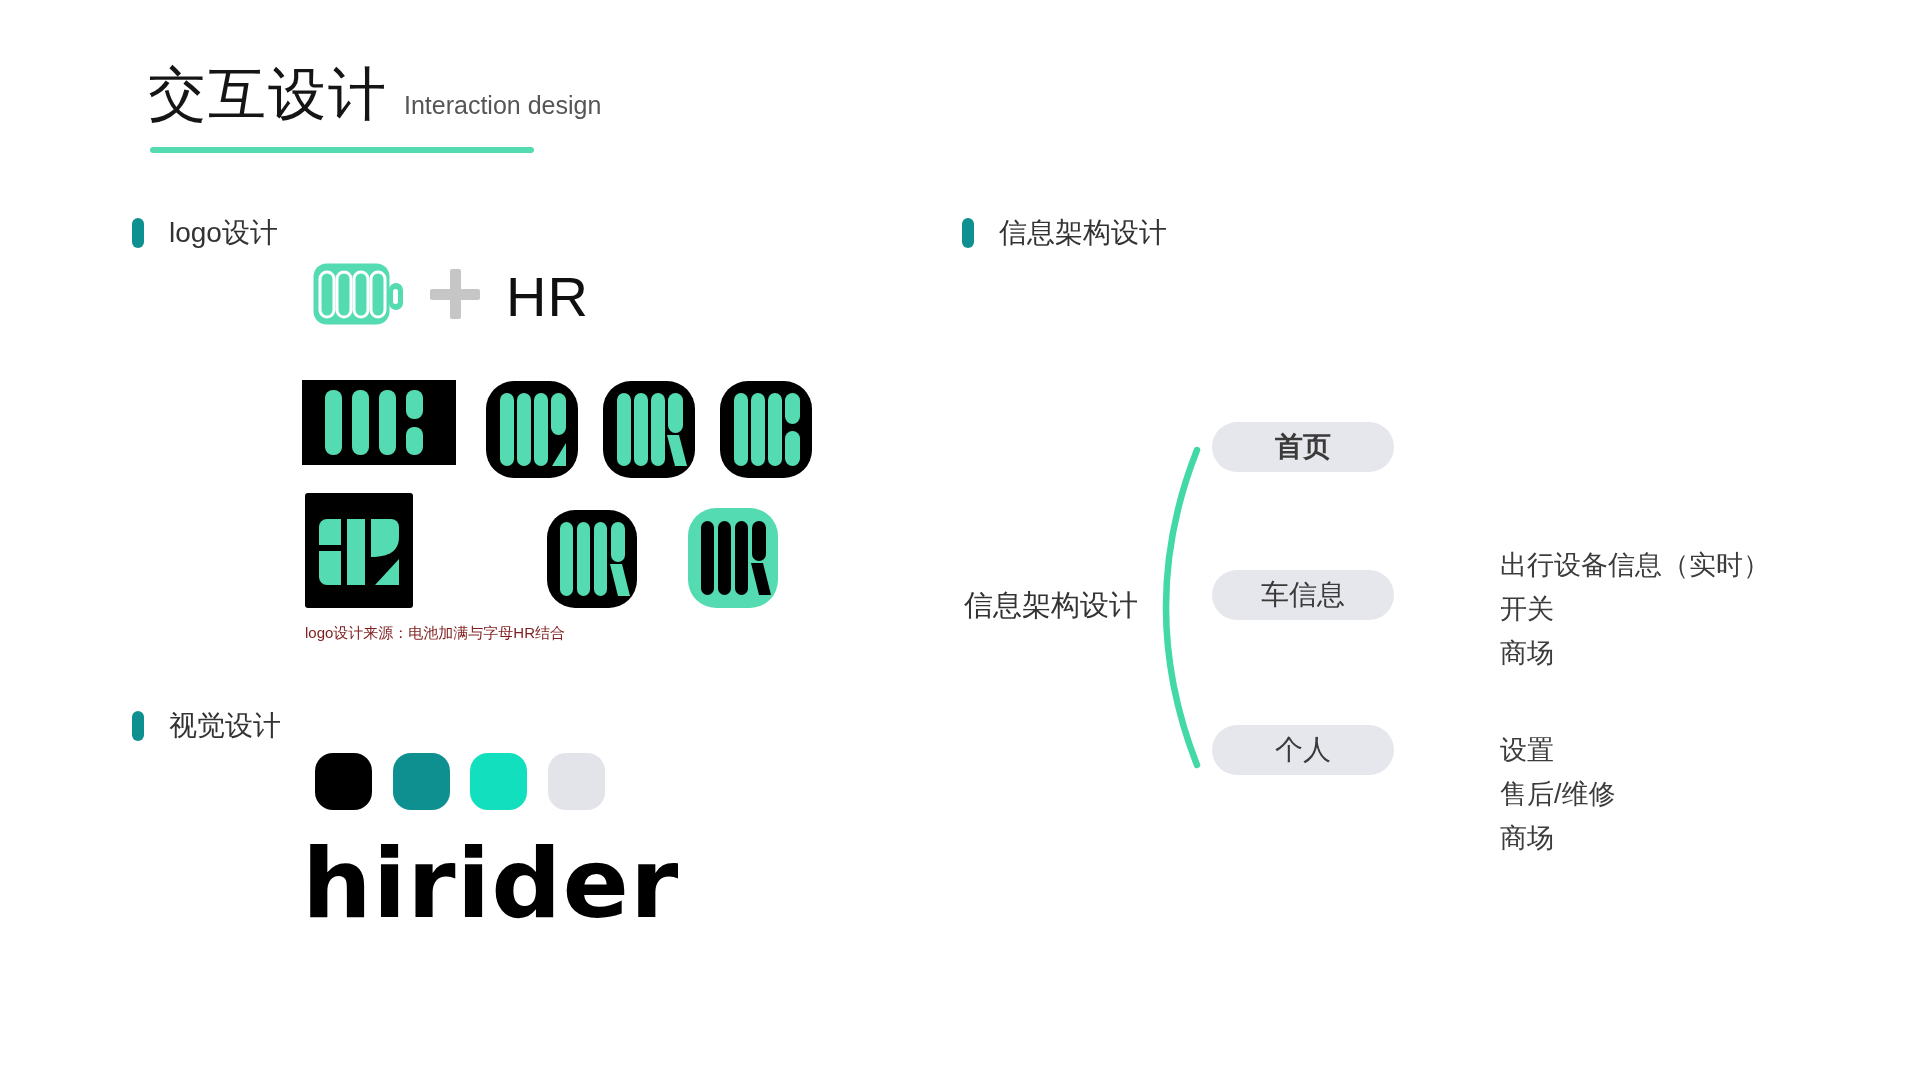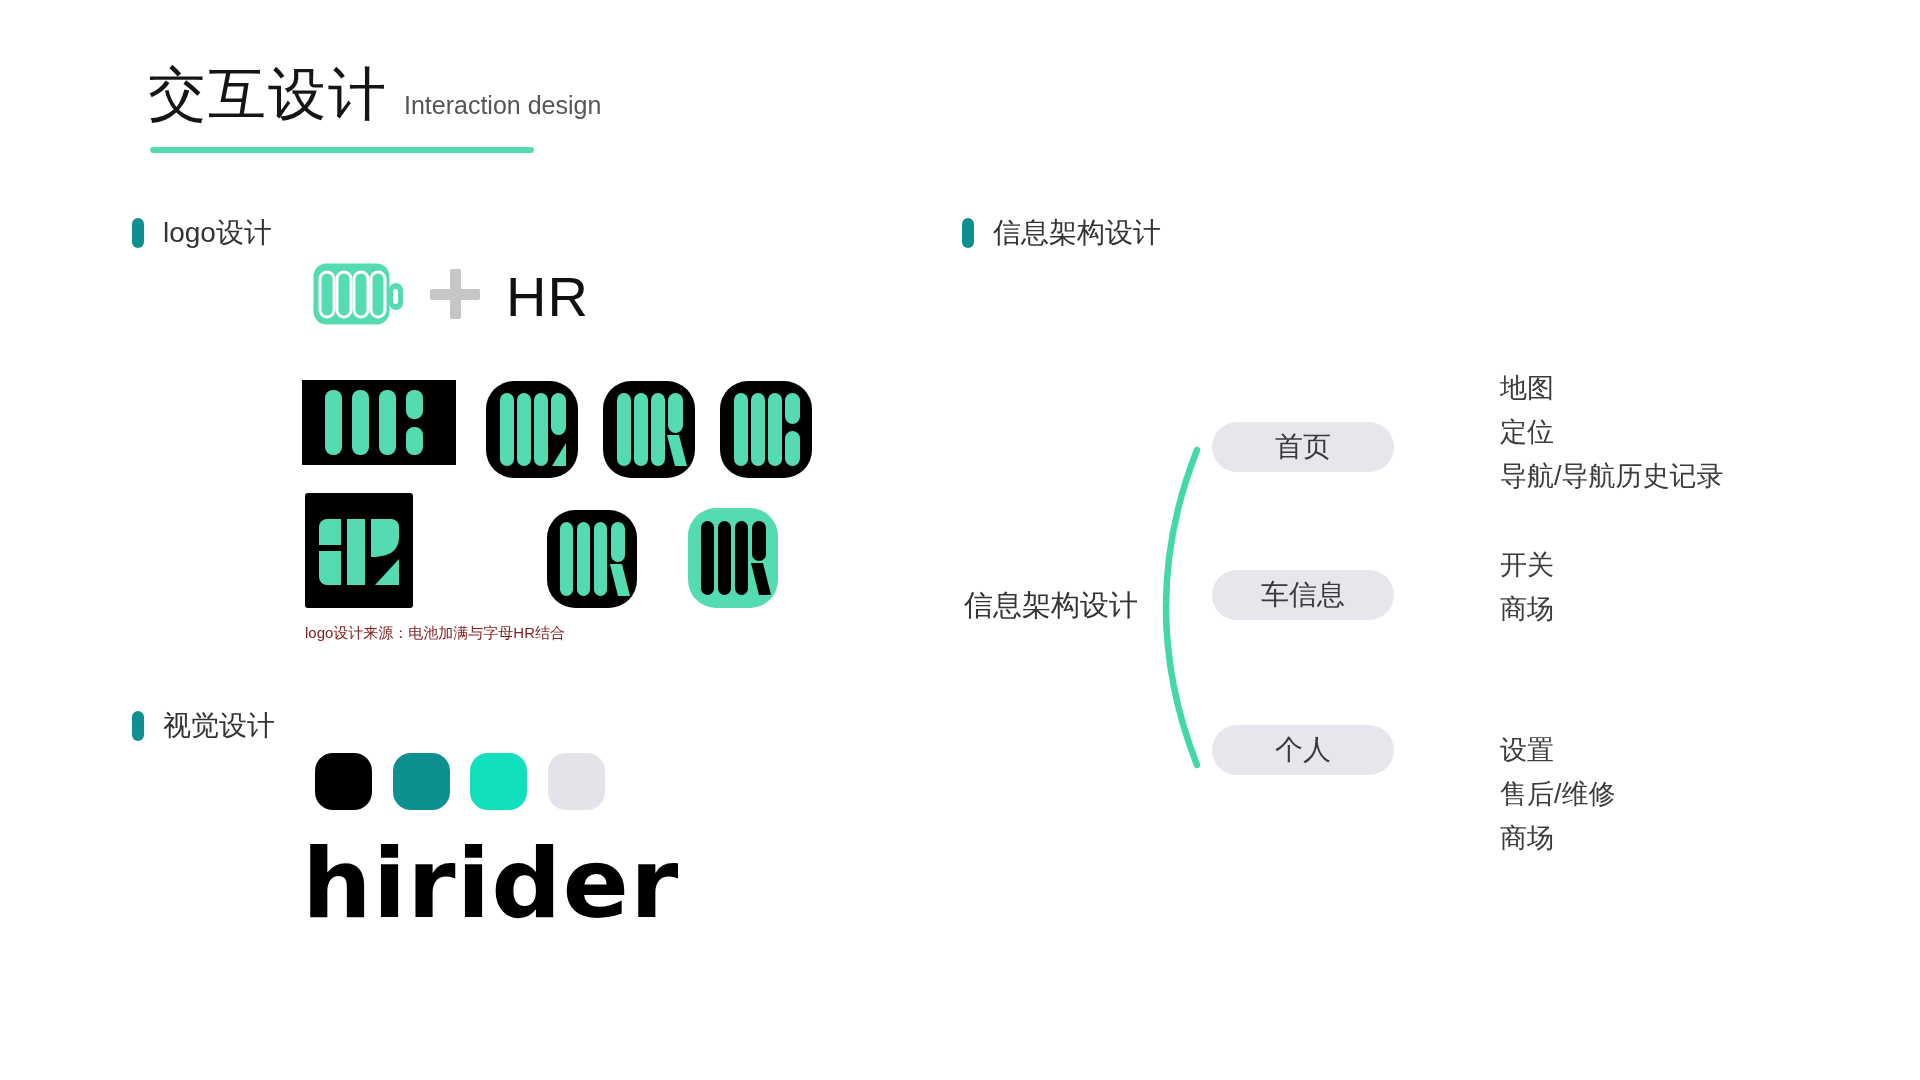--- a/index.html
+++ b/index.html
@@ -15,21 +15,21 @@
   }
   .abs{position:absolute;}
 
   
   .title-row{left:148px;top:56px;display:flex;align-items:baseline;gap:16px;}
   .title-zh{font-size:58px;font-weight:500;color:var(--ink);letter-spacing:2px;}
   .title-en{font-size:25px;font-weight:400;color:var(--subtext);}
   .title-underline{left:150px;top:147px;width:384px;height:6px;border-radius:3px;background:var(--mint);}
 
   
-  .sec-head{display:flex;align-items:center;gap:19px;}
+  .sec-head{display:flex;align-items:center;gap:25px;}
   .sec-marker{width:12px;height:30px;border-radius:6px;background:var(--teal_dark);}
   .sec-label{font-size:28px;color:var(--text);font-weight:400;}
 
   
   .formula{left:312px;top:262px;display:flex;align-items:center;gap:24px;}
   .hr-letters{font-size:56px;color:#101010;letter-spacing:1px;}
 
   
   .tile{background:var(--black);display:flex;align-items:center;justify-content:center;}
   .tile svg{display:block;width:100%;height:100%;}
@@ -176,36 +176,32 @@
   </div>
 
   <div class="abs ia-root">信息架构设计</div>
 
   <div class="abs" style="left:1150px;top:443px;width:60px;height:330px;">
     <svg width="60" height="330" viewBox="0 0 60 330">
       <path d="M47,7 Q-15,164 47,322" fill="none" stroke="var(--mint_deep)" stroke-width="6.5" stroke-linecap="round"></path>
     </svg>
   </div>
 
-  <div class="abs pill" style="top:422px;">
+  <div class="abs pill" style="top:422px;font-weight:bold;">
     <span>首页</span>
   </div>
   <div class="abs pill" style="top:570px;">
     <span>车信息</span>
   </div>
   <div class="abs pill" style="top:725px;">
     <span>个人</span>
   </div>
 
-  <div class="abs child-list" style="top:366px;">
-    <div>地图</div>
-    <div>定位</div>
-    <div>导航/导航历史记录</div>
-  </div>
   <div class="abs child-list" style="top:543px;">
+    <div>出行设备信息（实时）</div>
     <div>开关</div>
     <div>商场</div>
   </div>
   <div class="abs child-list" style="top:728px;">
     <div>设置</div>
     <div>售后/维修</div>
     <div>商场</div>
   </div>
 
 </div>

